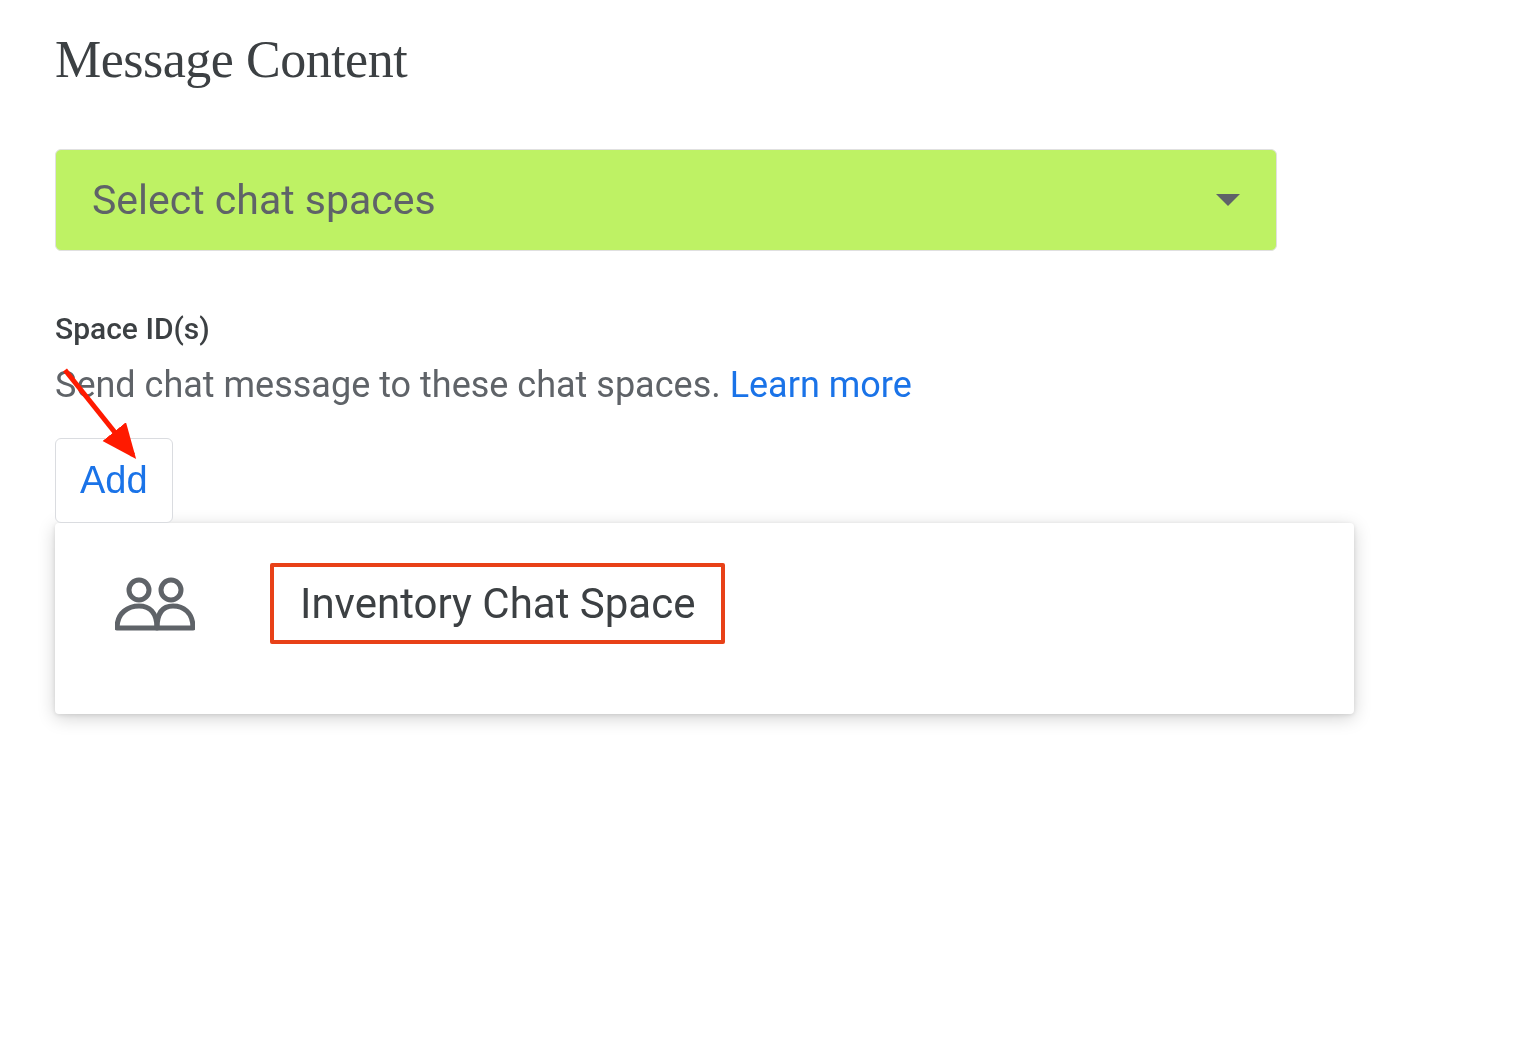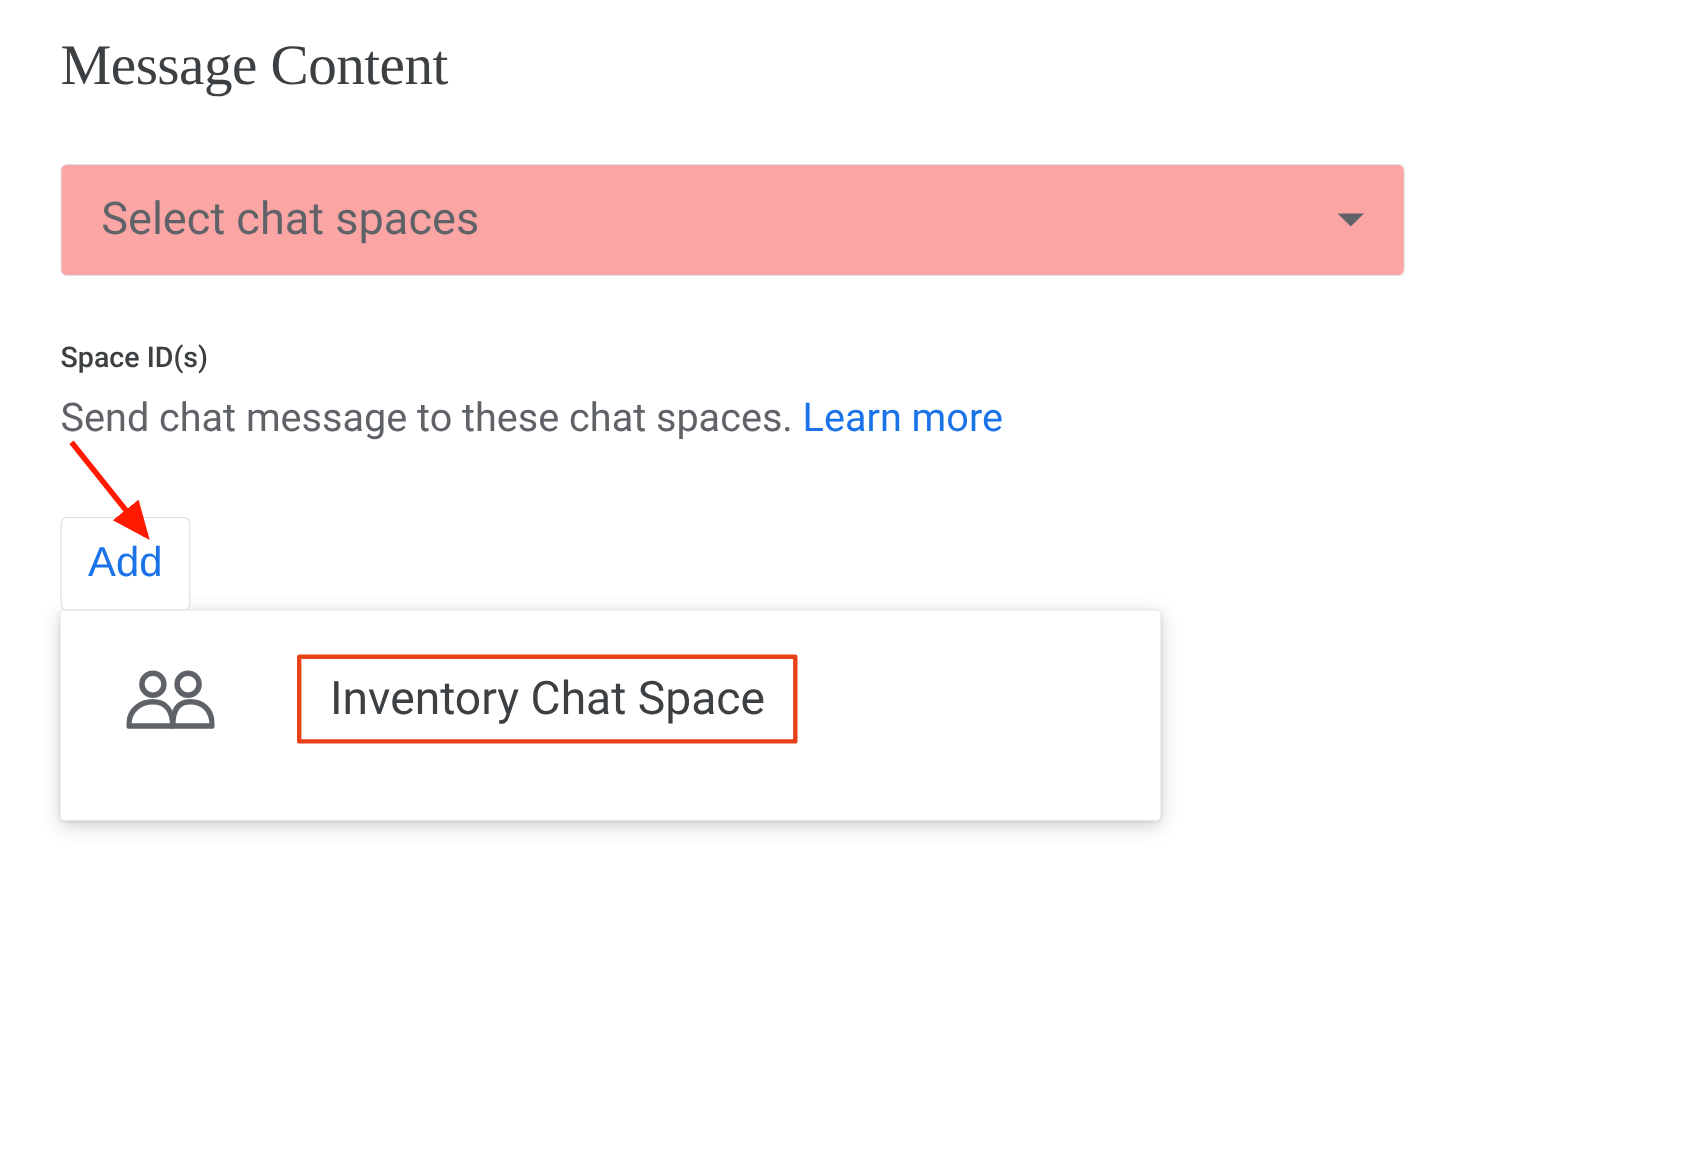--- a/index.html
+++ b/index.html
@@ -19,51 +19,51 @@
       font-weight: 400;
       color: #3c4043;
       margin-bottom: 60px;
       letter-spacing: -0.5px;
       font-family: Liberation Serif, serif;
     }
     .select-container {
       display: flex;
       align-items: center;
       justify-content: space-between;
-      background: #fca5a5;
+      background: #bef264;
       border: 1px solid #e0e0e0;
       border-radius: 6px;
       padding: 26px 36px;
       margin-bottom: 60px;
       width: 1222px;
       cursor: pointer;
     }
     .select-text {
       font-size: 41px;
       color: #5f6368;
       font-weight: 400;
     }
     .caret-icon {
       width: 0;
       height: 0;
       border-left: 12px solid transparent;
       border-right: 12px solid transparent;
       border-top: 12px solid #5f6368;
     }
     .field-label {
-      font-size: 26px;
+      font-size: 30px;
       font-weight: 500;
       color: #3c4043;
       margin-bottom: 18px;
     }
     .field-description {
       font-size: 36px;
       color: #5f6368;
       font-weight: 400;
-      margin-bottom: 69px;
+      margin-bottom: 32px;
     }
     .learn-more-link {
       color: #1a73e8;
       text-decoration: none;
     }
     .add-button-wrap {
       position: relative;
     }
     .add-button {
       display: inline-flex;
@@ -79,21 +79,21 @@
       font-weight: 400;
     }
     .arrow-annotation {
       position: absolute;
       left: -20px;
       top: -78px;
       pointer-events: none;
     }
     .dropdown-card {
       margin-top: 0px;
-      width: 1000px;
+      width: 1299px;
       background: #ffffff;
       border-radius: 4px;
       box-shadow: 0 4px 18px rgba(0,0,0,0.18), 0 1px 4px rgba(0,0,0,0.1);
       padding: 40px 60px 70px 60px;
     }
     .dropdown-row {
       display: flex;
       align-items: center;
       gap: 75px;
     }

